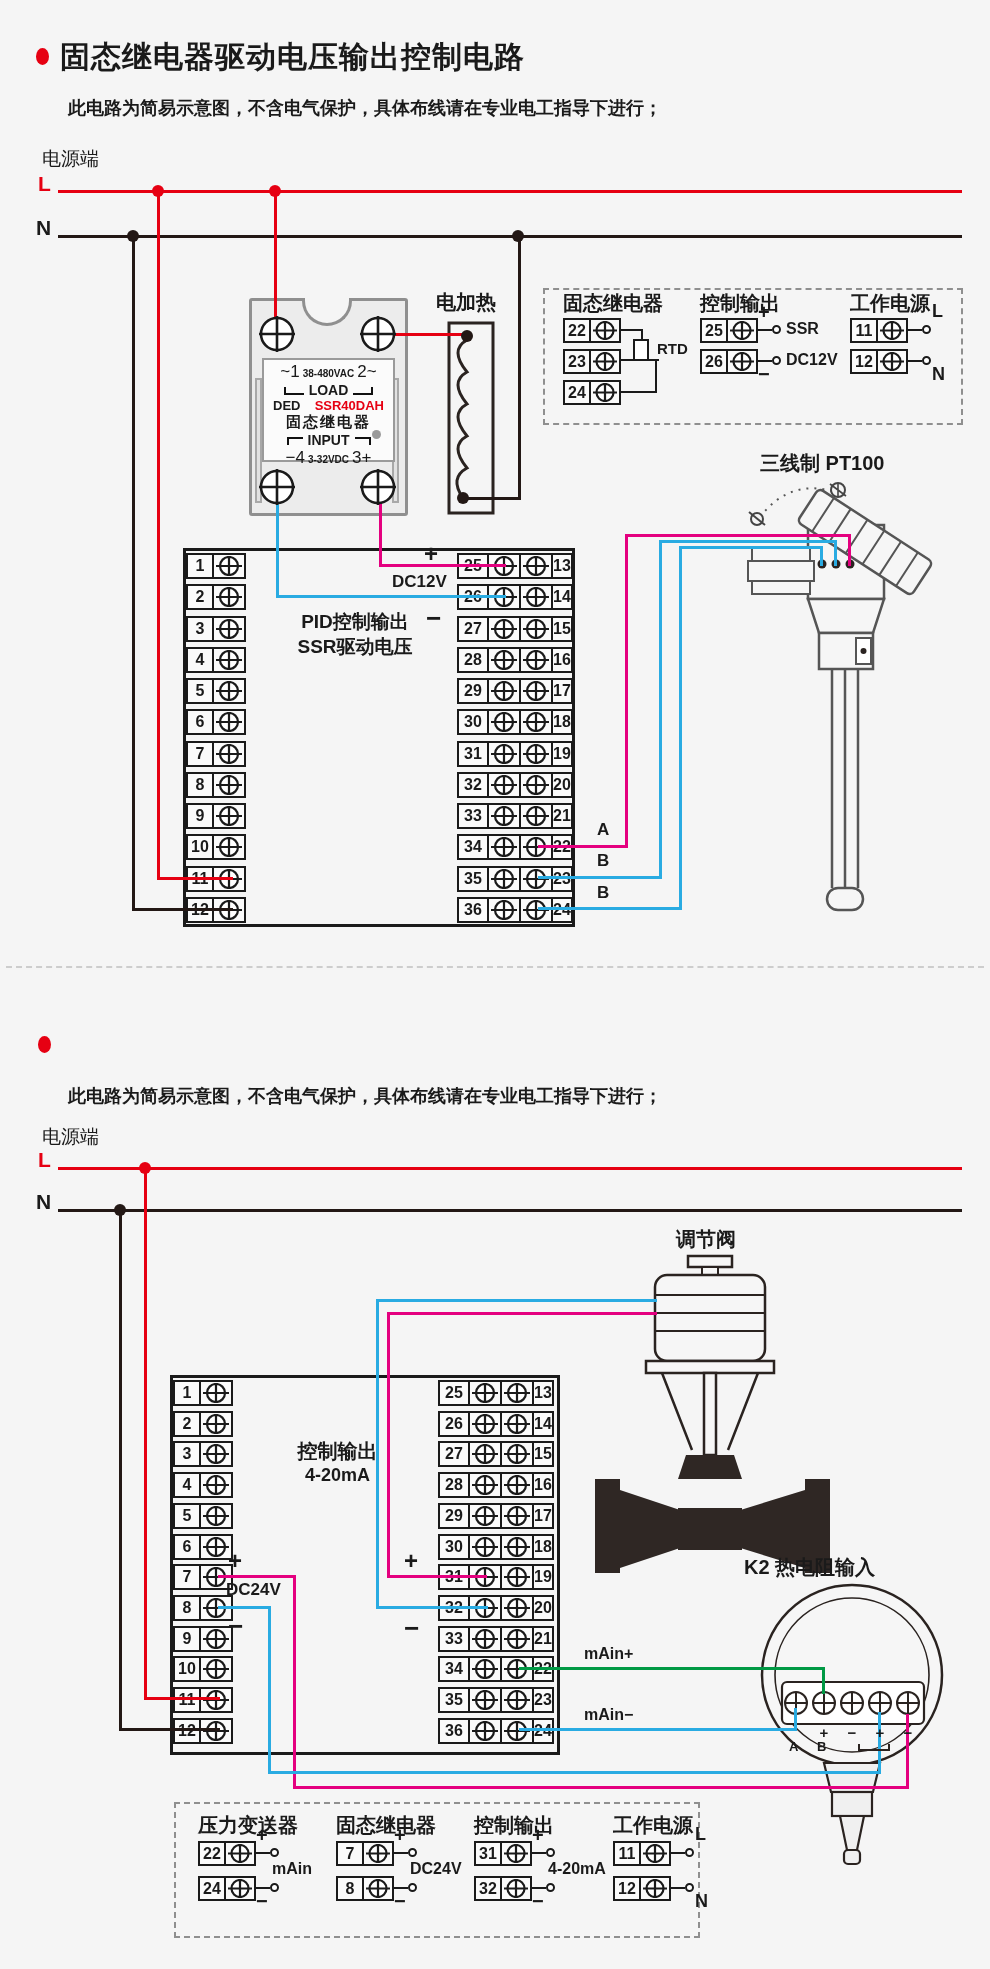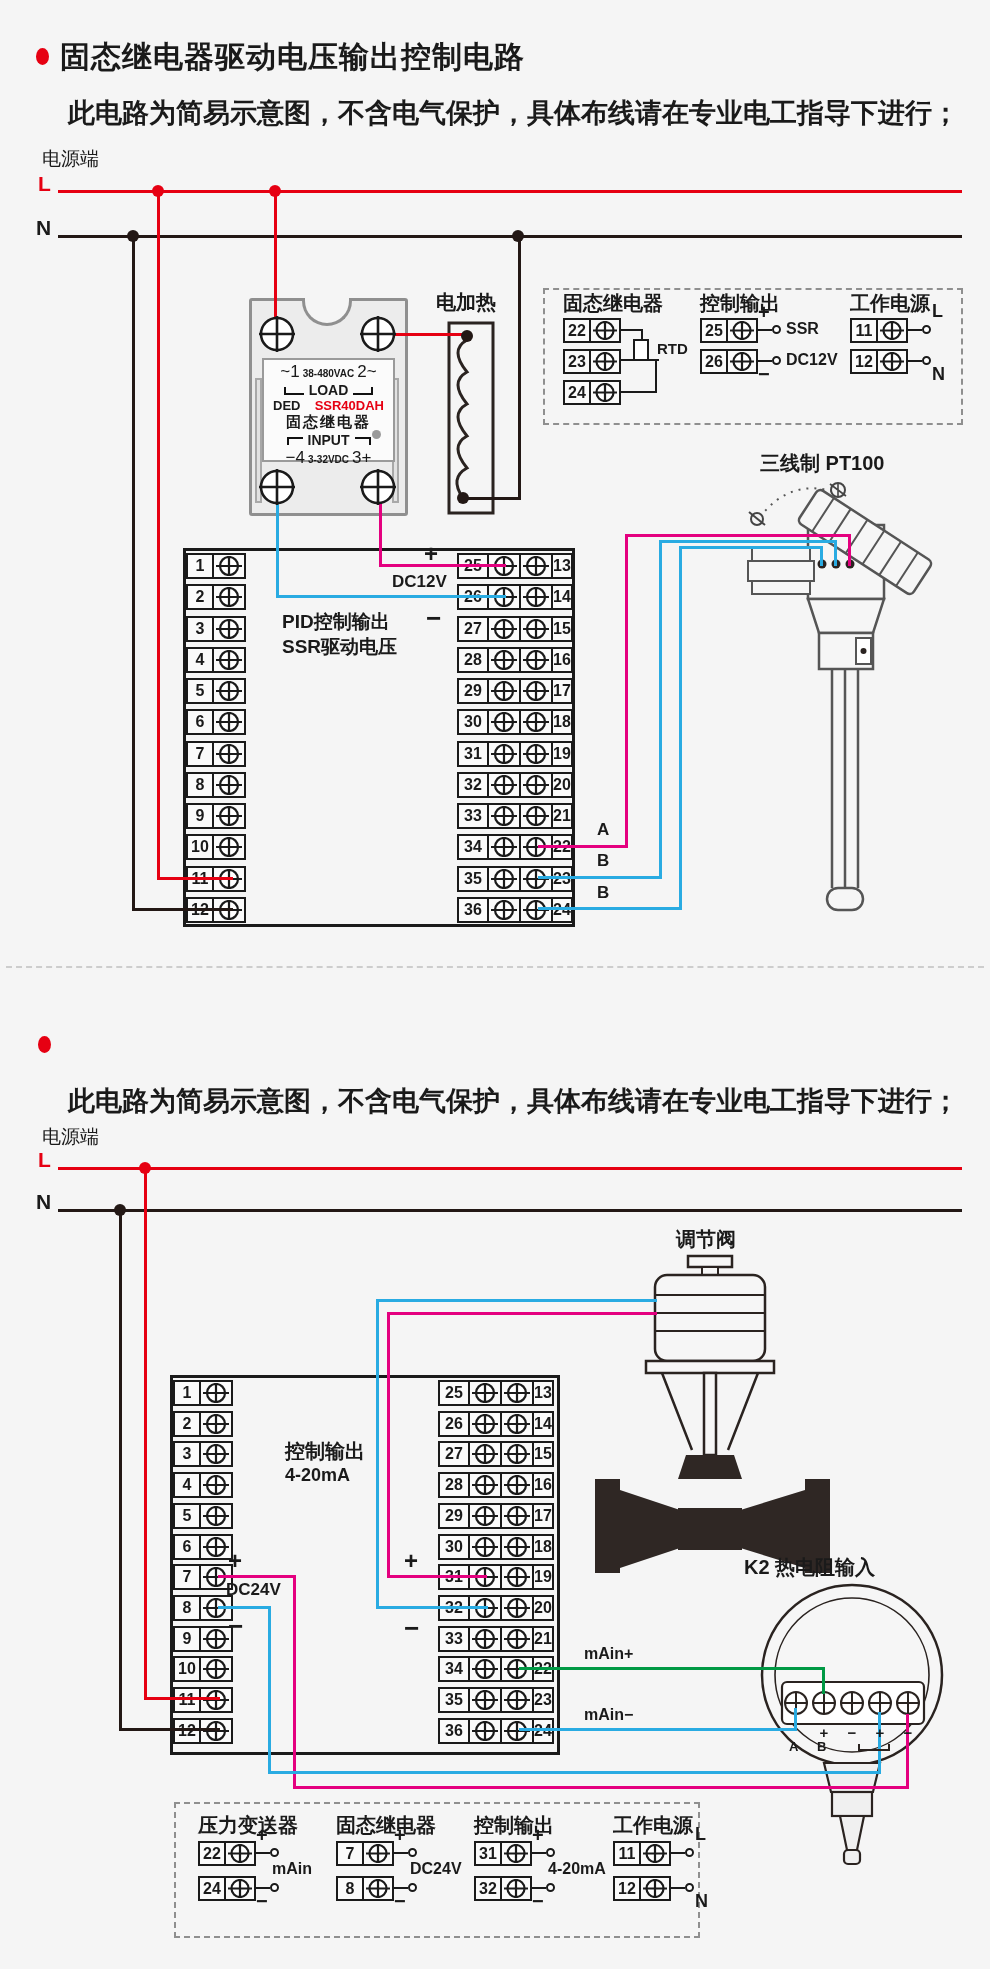--- a/index.html
+++ b/index.html
@@ -2,21 +2,21 @@
 <html><head>
 <meta charset="utf-8">
 <style>
 *{box-sizing:border-box}
 body{margin:0;background:#e9e9e9}
 .page{position:relative;width:990px;height:1969px;background:#f5f5f5;font-family:"Liberation Sans","DejaVu Sans",sans-serif;color:#1a1a1a;overflow:hidden;margin:0 auto}
 .t{position:absolute;white-space:nowrap;line-height:1.15;z-index:40}
 .abs{position:absolute;z-index:10}
 .bullet{position:absolute;width:13px;height:17px;border-radius:50%;background:#e60012;z-index:40}
 .title{font-size:30px;font-weight:bold;letter-spacing:1px}
-.subtitle{font-size:27px;font-weight:bold}
+.subtitle{font-size:18px;font-weight:bold}
 .wire{position:absolute;z-index:30}
 .w-red{background:#e60012}.w-blk{background:#231815}.w-blu{background:#29abe2}
 .w-mag{background:#e4007f}.w-grn{background:#009944}.w-dk{background:#1a1a1a}
 .dot{position:absolute;border-radius:50%;transform:translate(-50%,-50%);z-index:35}
 .tcell{position:absolute;border:2px solid #1a1a1a;background:#fafafa;display:flex;align-items:center;justify-content:center;font-weight:bold;font-size:16px;z-index:20}
 .rect{position:absolute;border:3px solid #1a1a1a;z-index:12}
 .dashedbox{position:absolute;border:2px dashed #8f8f8f;z-index:5}
 .lcirc{position:absolute;width:9px;height:9px;border:2px solid #1a1a1a;border-radius:50%;background:#fff;z-index:25}
 .rtdbox{position:absolute;border:2px solid #1a1a1a;background:#fff;z-index:25}
 .divider{position:absolute;border-top:2px dashed #cdcdcd;z-index:4}
@@ -30,21 +30,21 @@
 .srow .small{font-size:10px;font-weight:bold}
 .brkt{width:20px;height:8px;border-bottom:2px solid #111}
 .brkt.l{border-left:2px solid #111}.brkt.r{border-right:2px solid #111}
 .brkt-t{width:16px;height:8px;border-top:2px solid #111}
 .brkt-t.l{border-left:2px solid #111}.brkt-t.r{border-right:2px solid #111}
 .loadtxt{font-size:14px;font-weight:bold;margin:0 2px}
 .dedrow{display:flex;justify-content:space-between;width:100%;padding:0 5px;font-size:13px;font-weight:bold}
 .model{color:#e60012}
 .namerow{font-size:15px;font-weight:bold;letter-spacing:2px}
 .led{position:absolute;width:9px;height:9px;border-radius:50%;background:#9b9b9b;z-index:13}
-.midlbl{position:absolute;font-weight:bold;z-index:40;line-height:1.3}
+.midlbl{position:absolute;text-align:center;font-weight:bold;z-index:40;line-height:1.3}
 </style>
 </head>
 <body>
 
 <div class="page" id="page">
 
   <div class="bullet" style="left:36px;top:48px"></div>
   <div class="t title" style="left:60px;top:40px">固态继电器驱动电压输出控制电路</div>
   <div class="t subtitle" style="left:68px;top:98px">此电路为简易示意图，不含电气保护，具体布线请在专业电工指导下进行；</div>
   <div class="t" style="left:42px;top:148px;font-size:19px">电源端</div>

